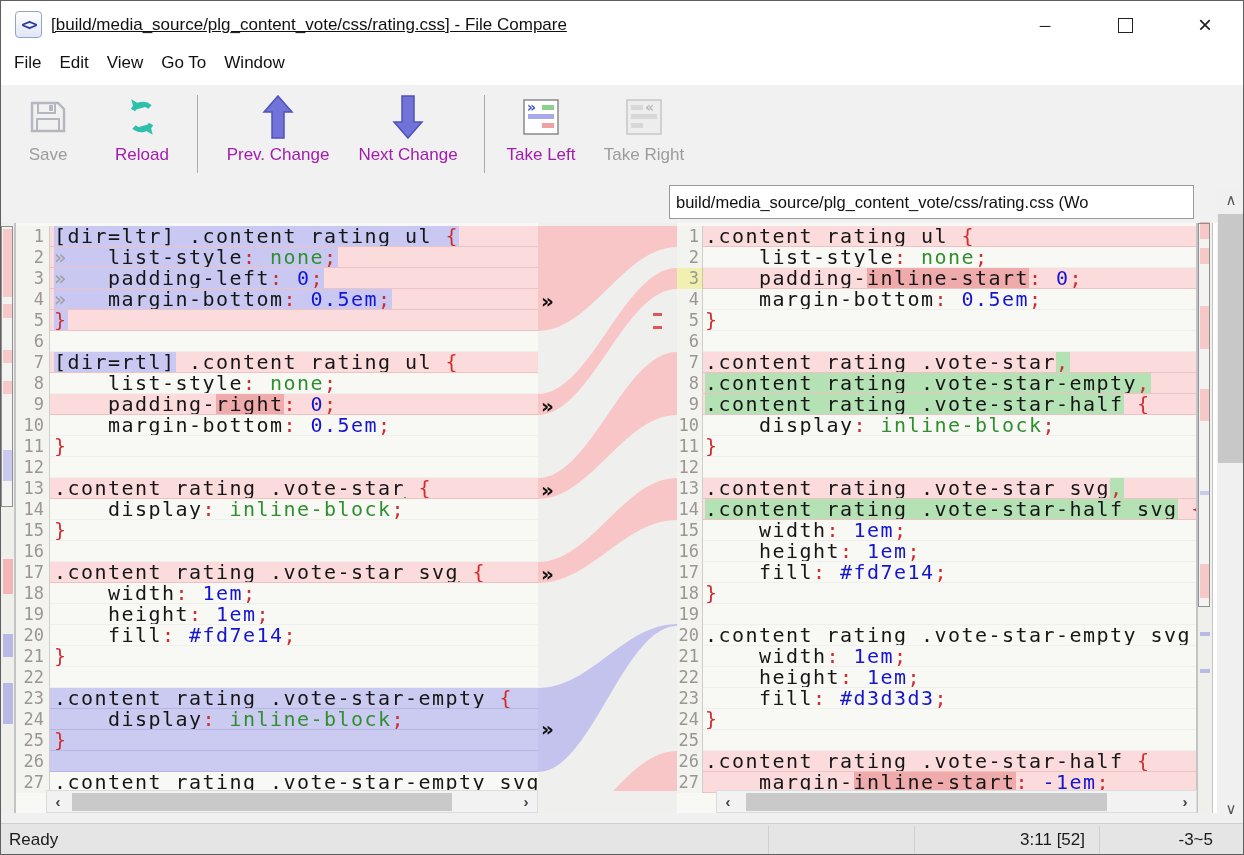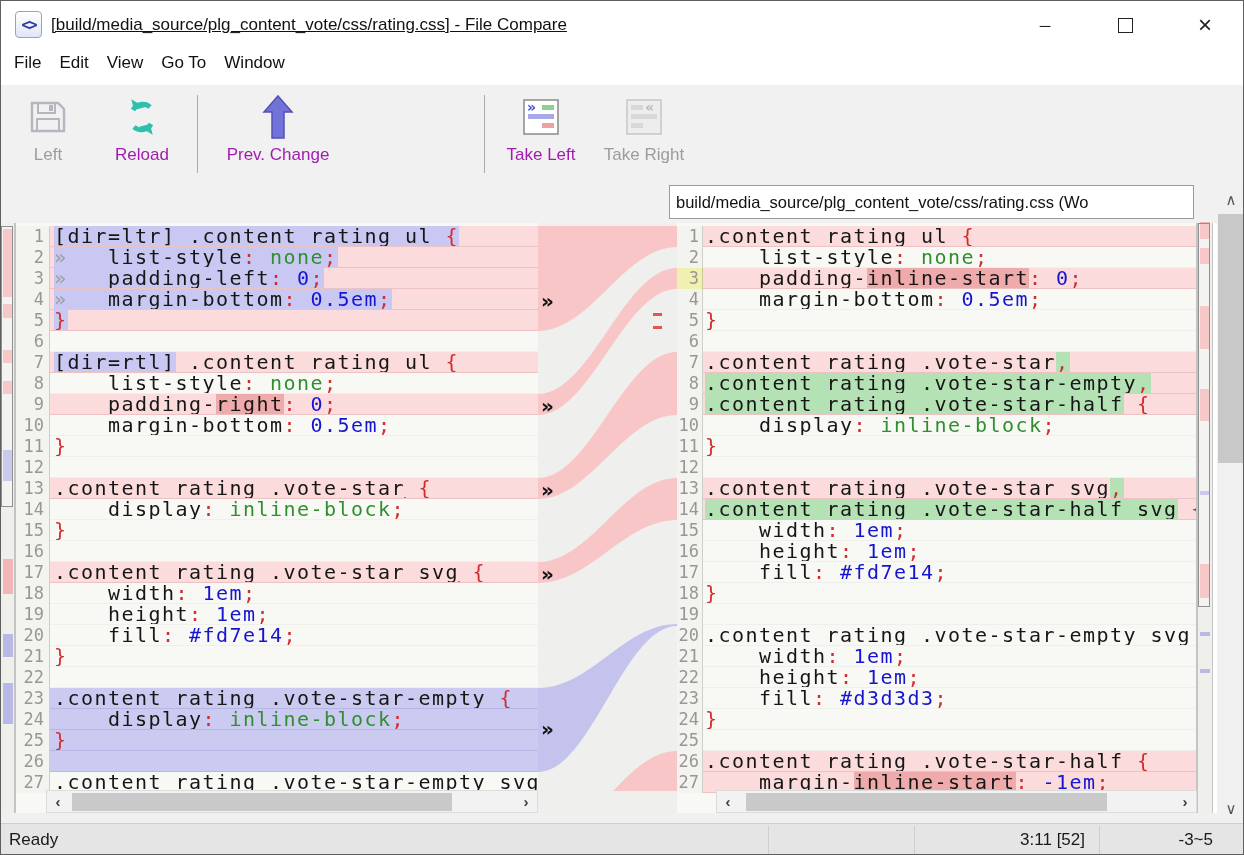--- a/index.html
+++ b/index.html
@@ -109,41 +109,49 @@
   <div class="toolbar">
     <div class="tbtn disabled" style="left:12px;width:70px;">
       <div class="ic">
         <svg width="40" height="40" viewBox="0 0 40 40">
           <path d="M4 6 h26 l6 6 v22 h-32 z" fill="none" stroke="#b6b6bf" stroke-width="2.4"></path>
           <rect x="10" y="6" width="17" height="10" fill="none" stroke="#b6b6bf" stroke-width="2"></rect>
           <rect x="21" y="8" width="4" height="6" fill="#b6b6bf"></rect>
           <rect x="9" y="22" width="22" height="12" fill="none" stroke="#b6b6bf" stroke-width="2"></rect>
         </svg>
       </div>
-      <div class="lb">Left</div>
+      <div class="lb">Save</div>
     </div>
     <div class="tbtn" style="left:102px;width:78px;">
       <div class="ic">
         <svg width="44" height="44" viewBox="0 0 44 44">
           <path d="M30 12 a11 11 0 0 0 -17 3" fill="none" stroke="#2cc0ad" stroke-width="5"></path>
           <path d="M13 4 v11 h11 z" fill="#2cc0ad" transform="rotate(-14 13 11)"></path>
           <path d="M14 32 a11 11 0 0 0 17 -3" fill="none" stroke="#2cc0ad" stroke-width="5"></path>
           <path d="M31 40 v-11 h-11 z" fill="#2cc0ad" transform="rotate(-14 31 33)"></path>
         </svg>
       </div>
       <div class="lb">Reload</div>
     </div>
     <div class="tsep" style="left:196px;"></div>
     <div class="tbtn" style="left:214px;width:126px;">
       <div class="ic">
         <svg width="40" height="46" viewBox="0 0 40 46">
           <path d="M20 2 L34 18 H26 V44 H14 V18 H6 Z" fill="#7273d8" stroke="#5152b8" stroke-width="1.5"></path>
         </svg>
       </div>
       <div class="lb">Prev. Change</div>
+    </div>
+    <div class="tbtn" style="left:346px;width:122px;">
+      <div class="ic">
+        <svg width="40" height="46" viewBox="0 0 40 46">
+          <path d="M20 44 L34 28 H26 V2 H14 V28 H6 Z" fill="#7273d8" stroke="#5152b8" stroke-width="1.5"></path>
+        </svg>
+      </div>
+      <div class="lb">Next Change</div>
     </div>
     <div class="tsep" style="left:483px;"></div>
     <div class="tbtn" style="left:498px;width:84px;">
       <div class="ic">
         <svg width="38" height="38" viewBox="0 0 38 38">
           <rect x="2" y="2" width="34" height="34" fill="#ffffff" stroke="#8a8a8a" stroke-width="1.5"></rect>
           <rect x="20" y="7" width="12" height="5" fill="#8ed08e"></rect>
           <rect x="6" y="16" width="26" height="5" fill="#a9a9e8"></rect>
           <rect x="20" y="25" width="12" height="5" fill="#f0a0a0"></rect>
           <text x="5" y="14" font-size="14" font-weight="bold" fill="#3d50cc" font-family="DejaVu Sans">»</text>

